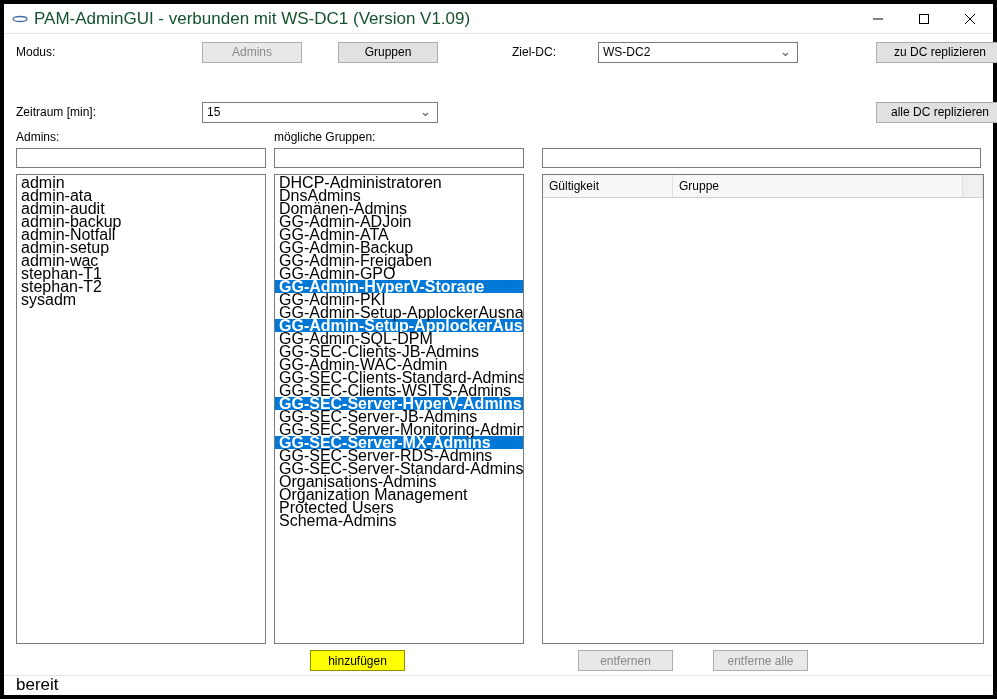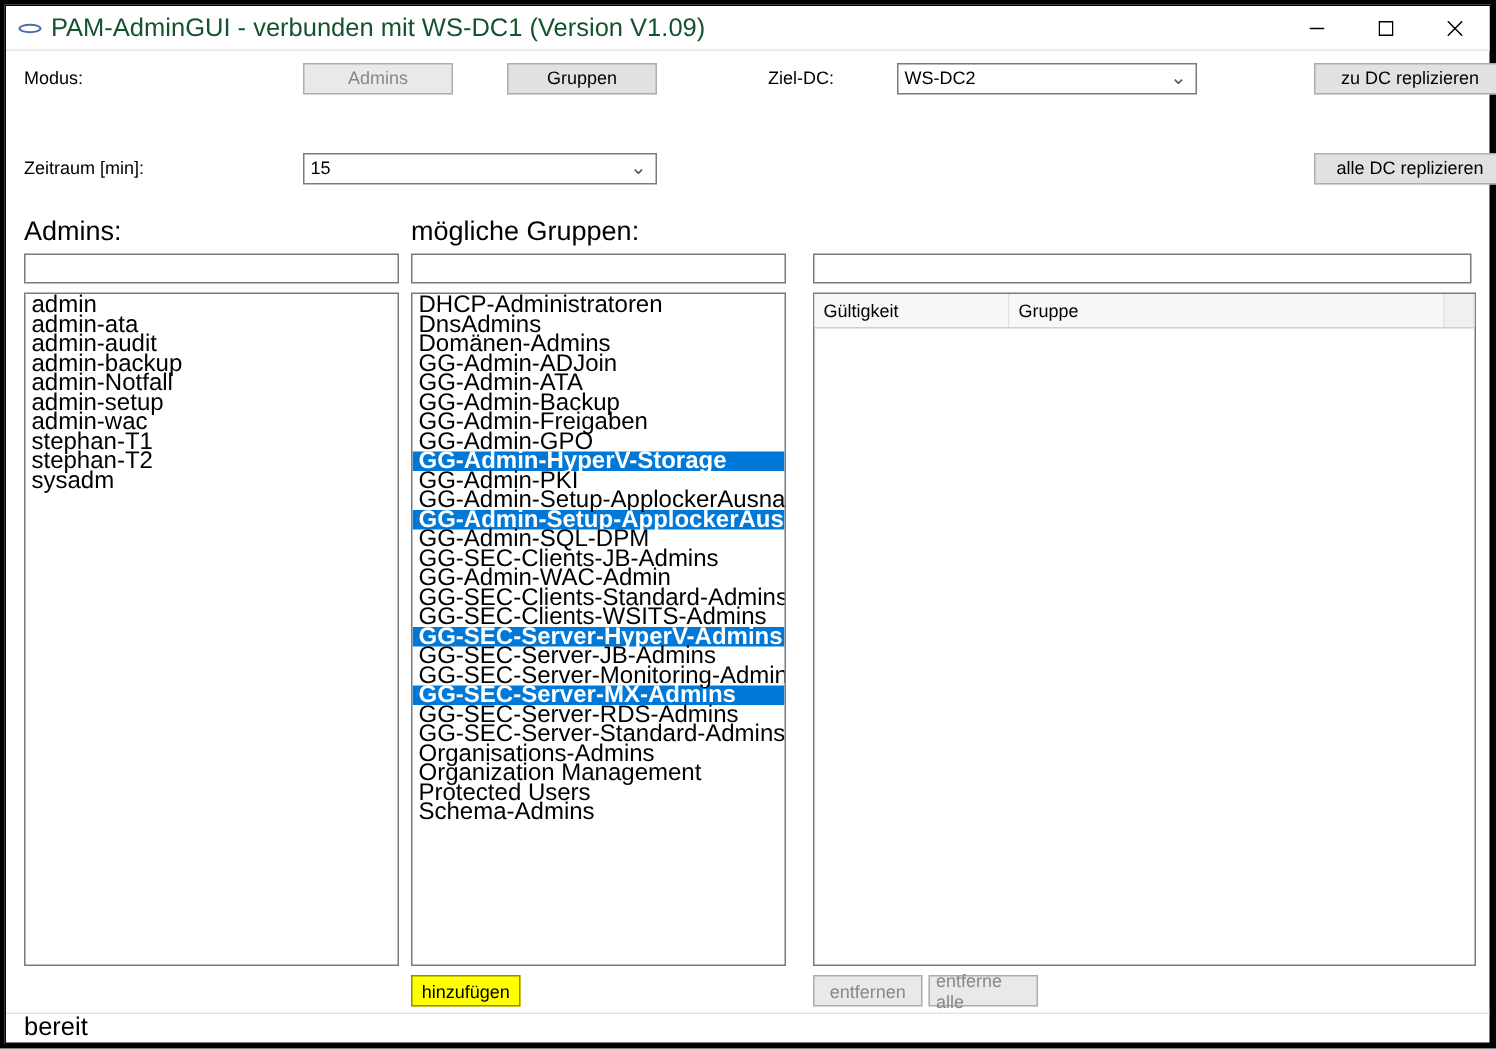--- a/index.html
+++ b/index.html
@@ -91,22 +91,22 @@
   .row1-col8 { grid-column:8; grid-row:1; }
   .row2-col1 { grid-column:1; grid-row:2; }
   .row2-select { grid-column:2 / span 2; grid-row:2; }
   .row2-col8 { grid-column:8; grid-row:2; }
 
   
   .section-labels {
     display: grid;
     grid-template-columns: 258px 258px 1fr;
     padding: 2px 12px 2px 12px;
-    margin-top: 18px;
-    font-size:18px;
+    margin-top: 4px;
+    font-size:12px;
   }
   
   .filter-row {
     display:grid;
     grid-template-columns: 250px 8px 250px 18px 1fr;
     padding: 2px 12px;
     column-gap:0;
   }
   .txt {
     height:20px;
@@ -165,21 +165,21 @@
   }
   .grid-header div:last-child { background:#f0f0f0; }
   .grid-body { flex:1; }
 
   
   .bottom-row {
     display:grid;
     grid-template-columns: 250px 8px 250px 18px 1fr;
     padding: 4px 12px;
   }
-  .bottom-row .btn { width:73px; }
+  .bottom-row .btn { width:95px;margin-left:36px; }
   .bottom-row .col3 { grid-column:3; }
   .bottom-row .col5 { grid-column:5; display:flex; gap:4px; }
 
   
   .status {
     border-top:1px solid #e5e5e5;
     padding: 1px 12px 3px 12px;
     font-size:17px;
     color:#000;
     height:20px;

